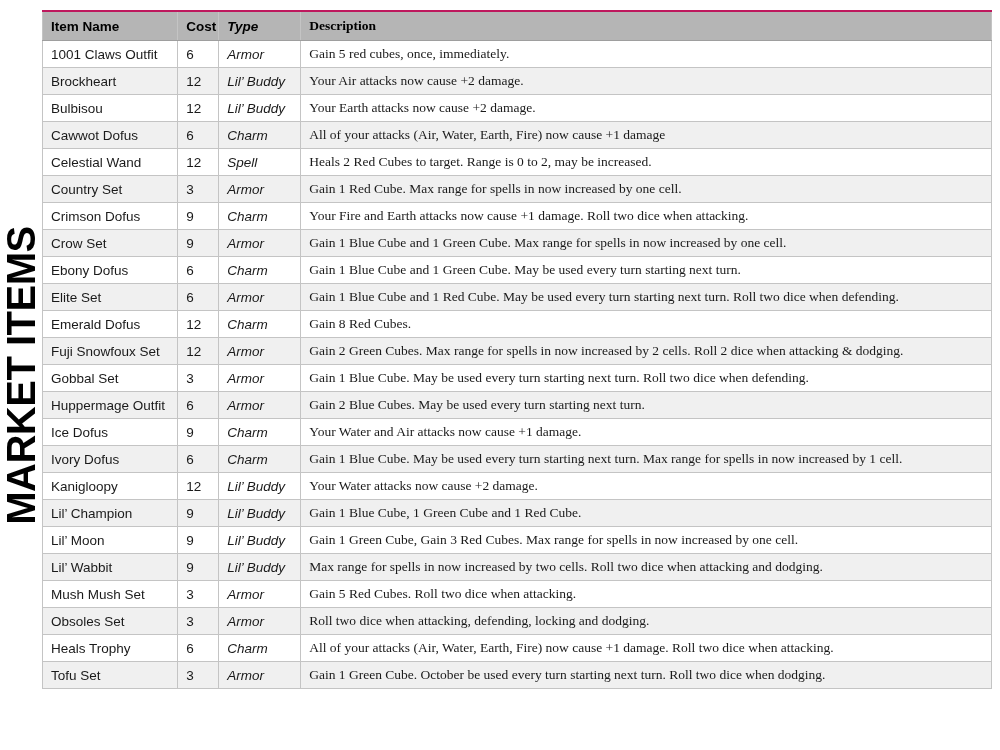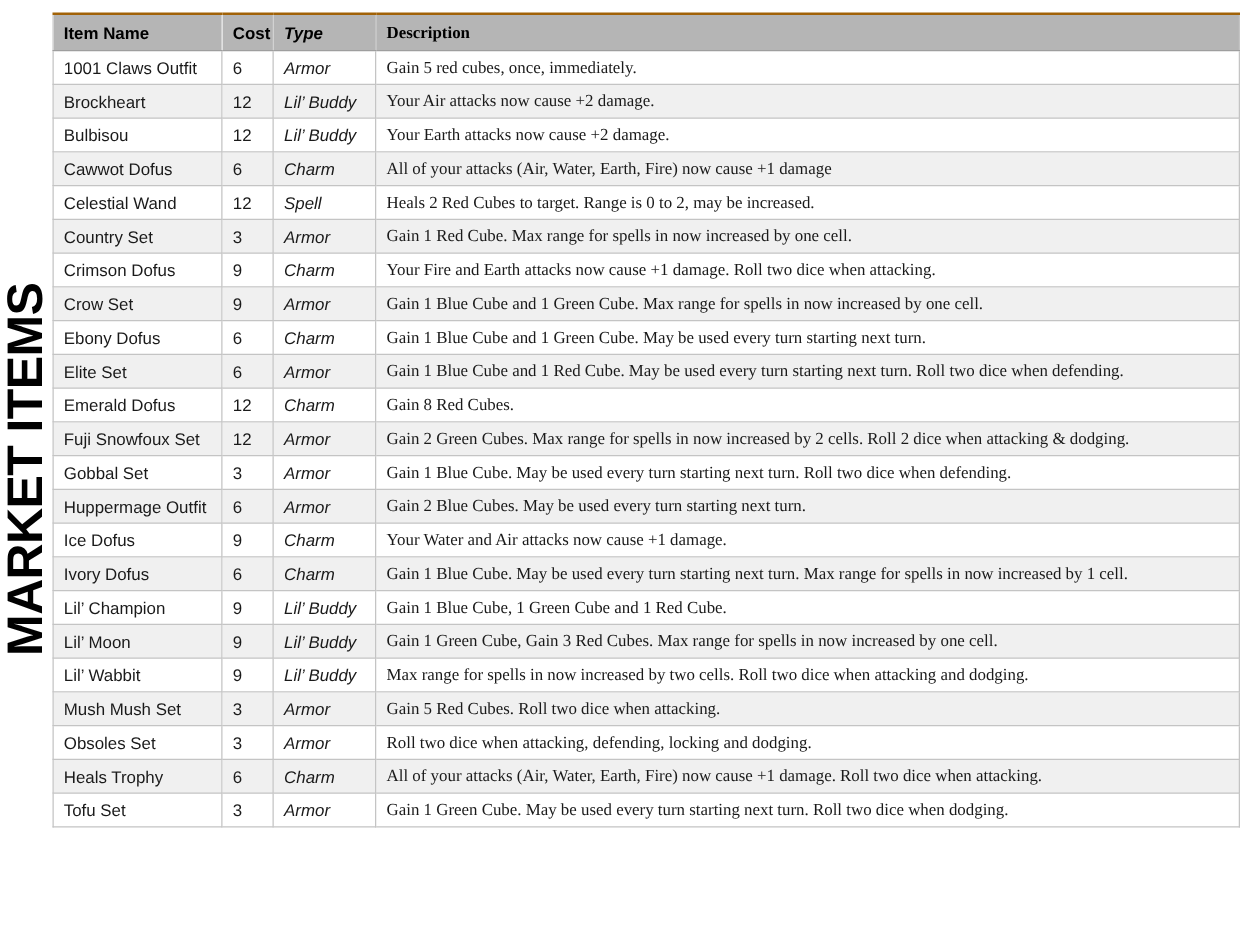--- a/index.html
+++ b/index.html
@@ -51,21 +51,21 @@
     overflow: hidden;
     white-space: nowrap;
     text-align: left;
     vertical-align: middle;
   }
   table.market thead th {
     background: #b5b5b5;
     color: #000000;
     font-weight: bold;
     height: 28px;
-    border-top: 2px solid #a16207;
+    border-top: 2px solid #be185d;
     border-bottom: 1px solid #9e9e9e;
   }
   table.market tbody td {
     height: 26px;
     background: #ffffff;
   }
   table.market tbody tr:nth-child(even) td {
     background: #f0f0f0;
   }
   .col-name  { width: 132px; }
@@ -189,20 +189,26 @@
             <td class="col-type">Charm</td>
             <td class="col-description">Your Water and Air attacks now cause +1 damage.</td>
           </tr>
           <tr>
             <td class="col-name">Ivory Dofus</td>
             <td class="col-cost">6</td>
             <td class="col-type">Charm</td>
             <td class="col-description">Gain 1 Blue Cube. May be used every turn starting next turn. Max range for spells in now increased by 1 cell.</td>
           </tr>
           <tr>
+            <td class="col-name">Kanigloopy</td>
+            <td class="col-cost">12</td>
+            <td class="col-type">Lil’ Buddy</td>
+            <td class="col-description">Your Water attacks now cause +2 damage.</td>
+          </tr>
+          <tr>
             <td class="col-name">Lil’ Champion</td>
             <td class="col-cost">9</td>
             <td class="col-type">Lil’ Buddy</td>
             <td class="col-description">Gain 1 Blue Cube, 1 Green Cube and 1 Red Cube.</td>
           </tr>
           <tr>
             <td class="col-name">Lil’ Moon</td>
             <td class="col-cost">9</td>
             <td class="col-type">Lil’ Buddy</td>
             <td class="col-description">Gain 1 Green Cube, Gain 3 Red Cubes. Max range for spells in now increased by one cell.</td>
@@ -228,18 +234,18 @@
           <tr>
             <td class="col-name">Heals Trophy</td>
             <td class="col-cost">6</td>
             <td class="col-type">Charm</td>
             <td class="col-description">All of your attacks (Air, Water, Earth, Fire) now cause +1 damage. Roll two dice when attacking.</td>
           </tr>
           <tr>
             <td class="col-name">Tofu Set</td>
             <td class="col-cost">3</td>
             <td class="col-type">Armor</td>
-            <td class="col-description">Gain 1 Green Cube. May be used every turn starting next turn. Roll two dice when dodging.</td>
+            <td class="col-description">Gain 1 Green Cube. October be used every turn starting next turn. Roll two dice when dodging.</td>
           </tr>
         </tbody>
     </table>
   </div>
 </div>
 
 </body></html>

